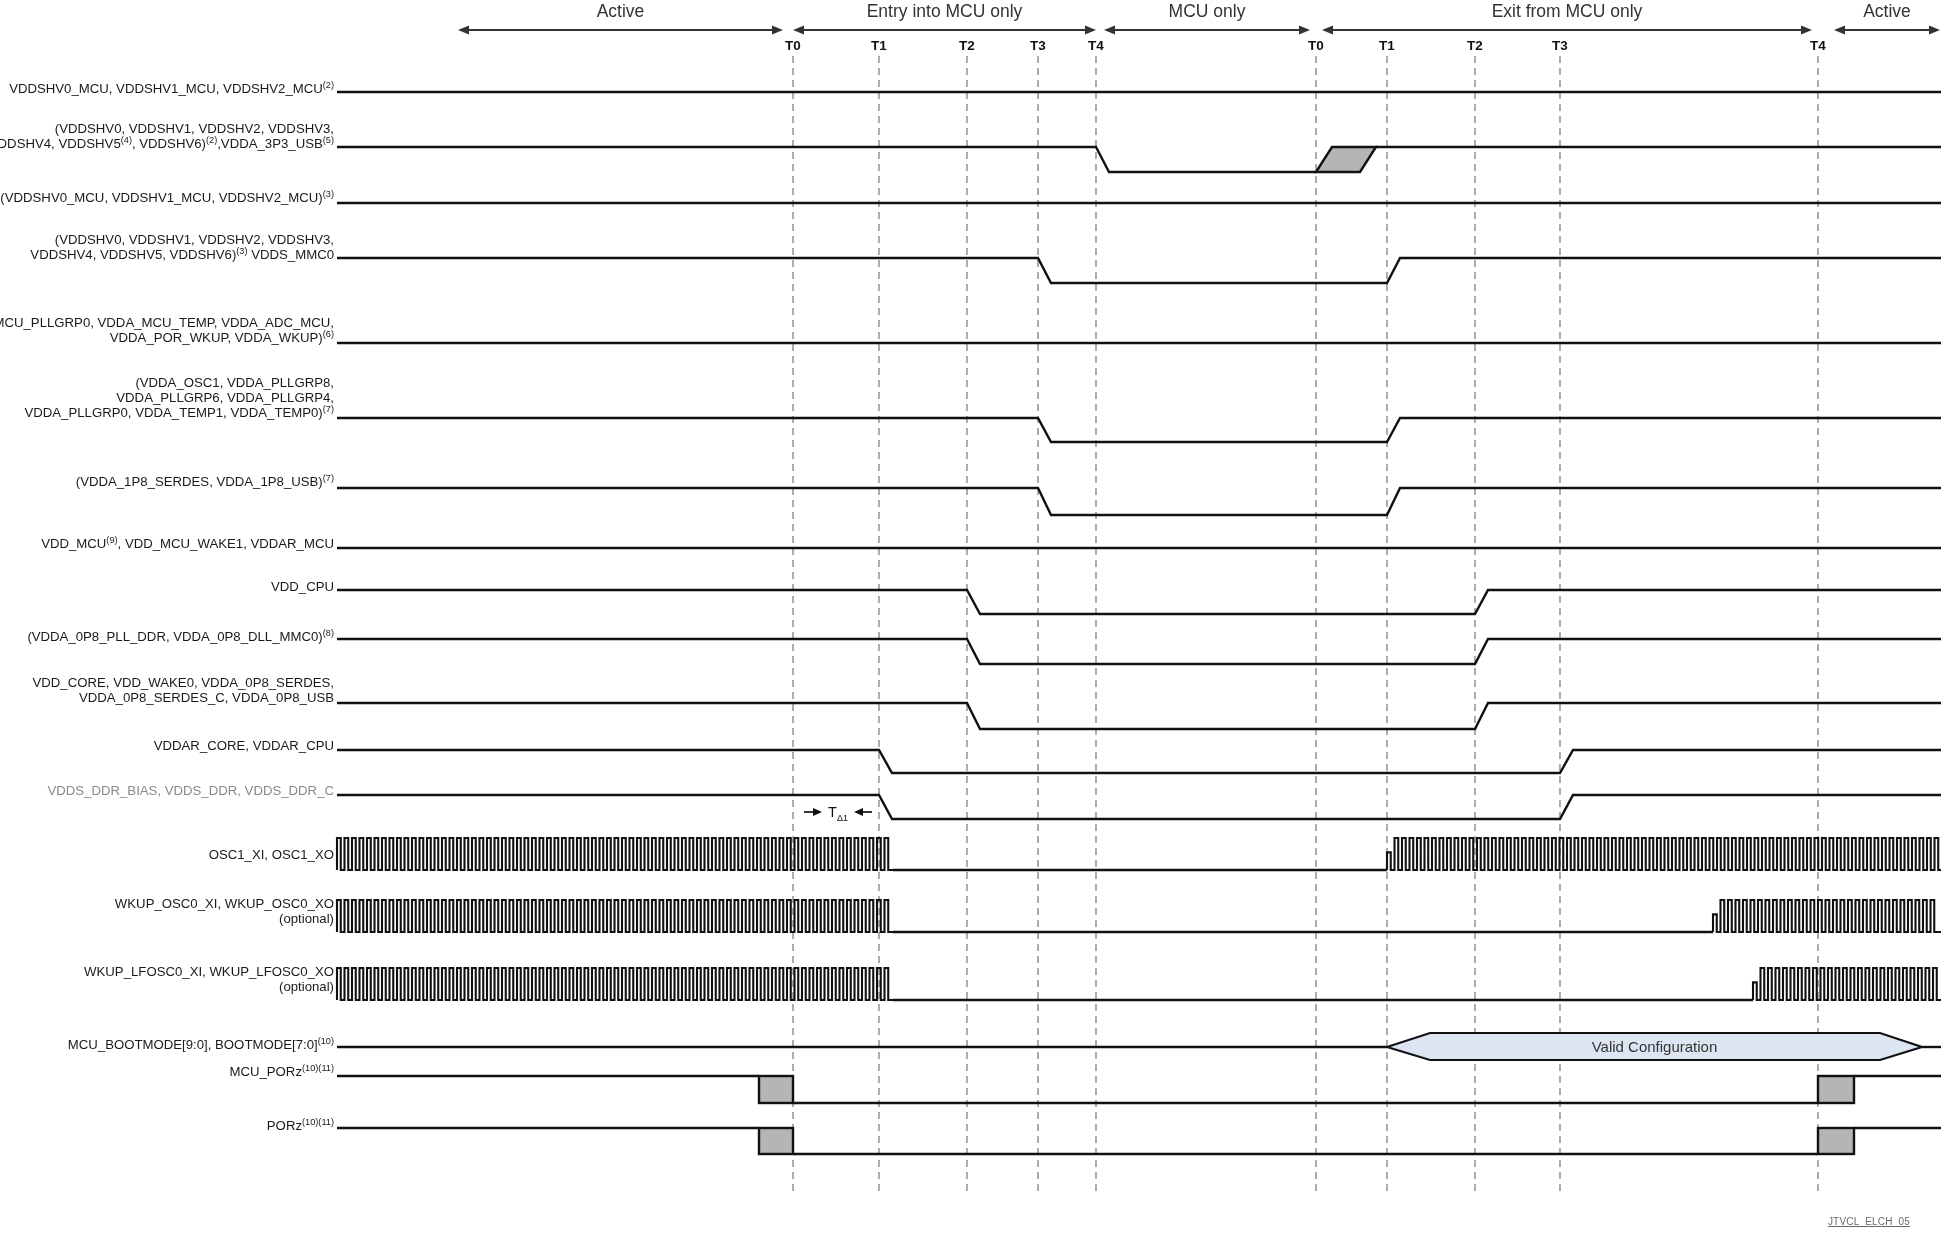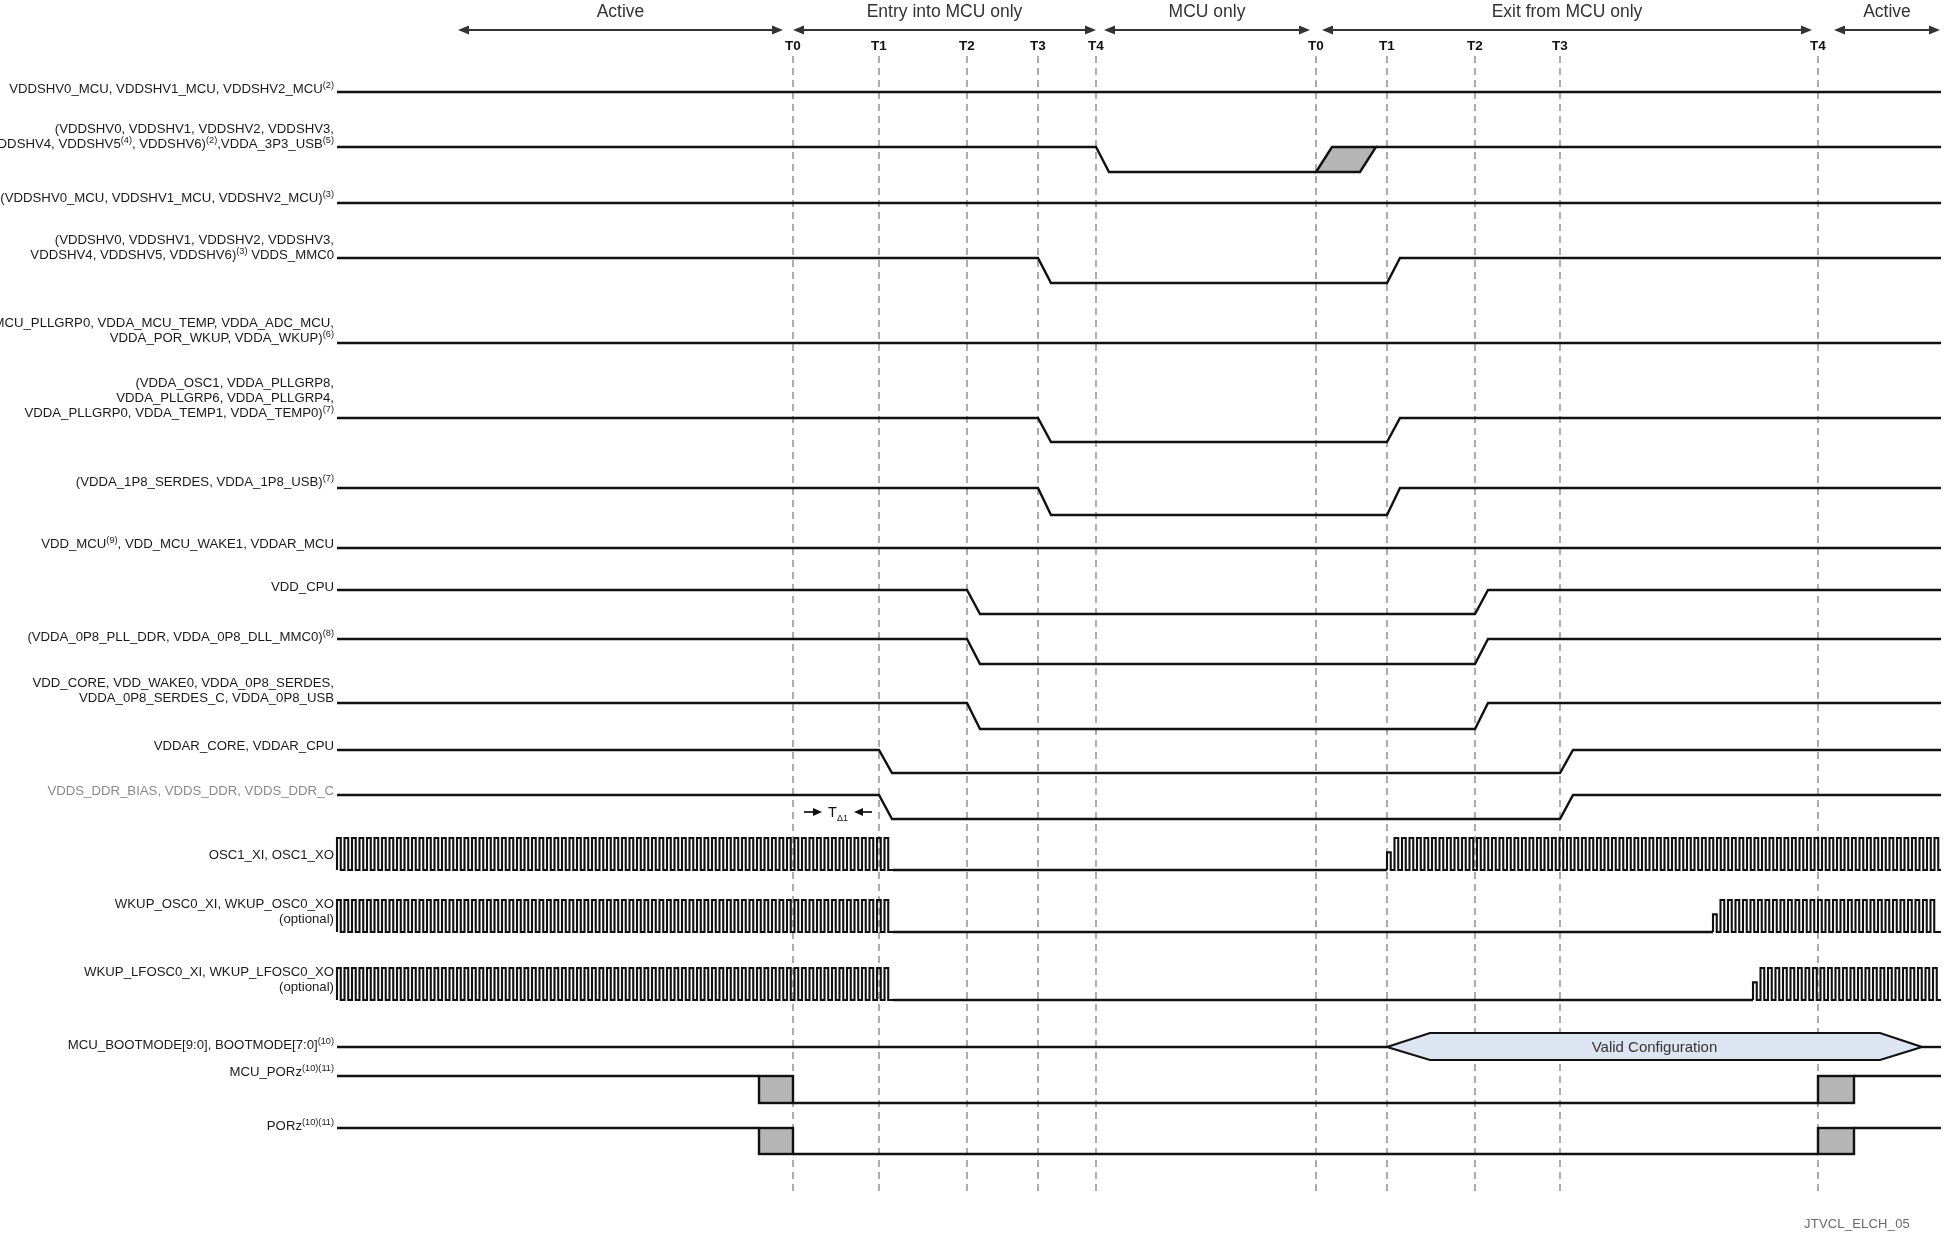--- a/index.html
+++ b/index.html
@@ -1,20 +1,20 @@
 <!DOCTYPE html>
 <html><head>
 <meta charset="utf-8">
 <style>
   html,body{margin:0;padding:0;background:#ffffff;}
   .stage{position:relative;width:1944px;height:1259px;background:#ffffff;overflow:hidden;
          font-family:"Liberation Sans", sans-serif;padding-left:28px;}
   .stage svg{position:absolute;left:0;top:0;}
   .caption{position:absolute;left:1760px;top:1216px;width:150px;text-align:right;
-           font-size:13px;color:#6a6a6a;letter-spacing:0.2px;}
+           font-size:10px;color:#6a6a6a;letter-spacing:0.2px;text-decoration:underline;}
 </style>
 </head>
 <body>
 
 <div class="stage">
   <svg id="diagram-svg" width="1944" height="1259" viewBox="0 0 1944 1259">
       <line x1="793" y1="56" x2="793" y2="1195" stroke="#8a8a8a" stroke-width="1.4" stroke-dasharray="7 5"></line>
       <line x1="879" y1="56" x2="879" y2="1195" stroke="#8a8a8a" stroke-width="1.4" stroke-dasharray="7 5"></line>
       <line x1="967" y1="56" x2="967" y2="1195" stroke="#8a8a8a" stroke-width="1.4" stroke-dasharray="7 5"></line>
       <line x1="1038" y1="56" x2="1038" y2="1195" stroke="#8a8a8a" stroke-width="1.4" stroke-dasharray="7 5"></line>

